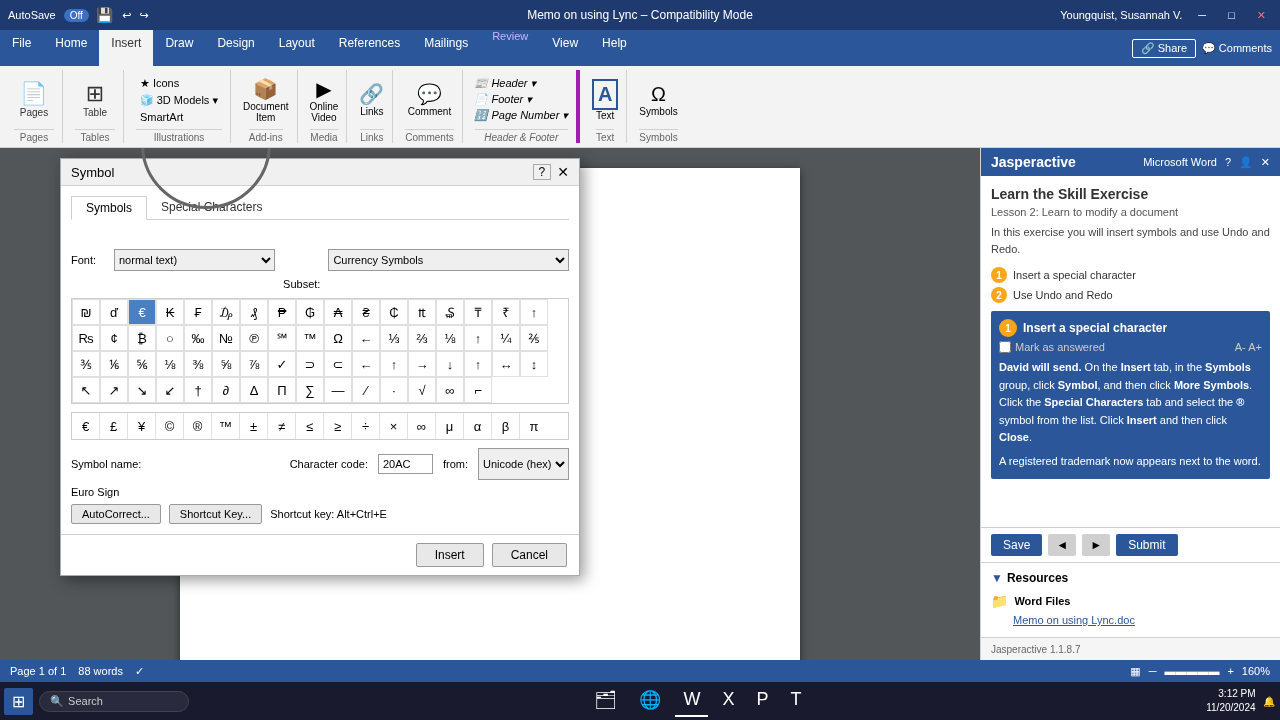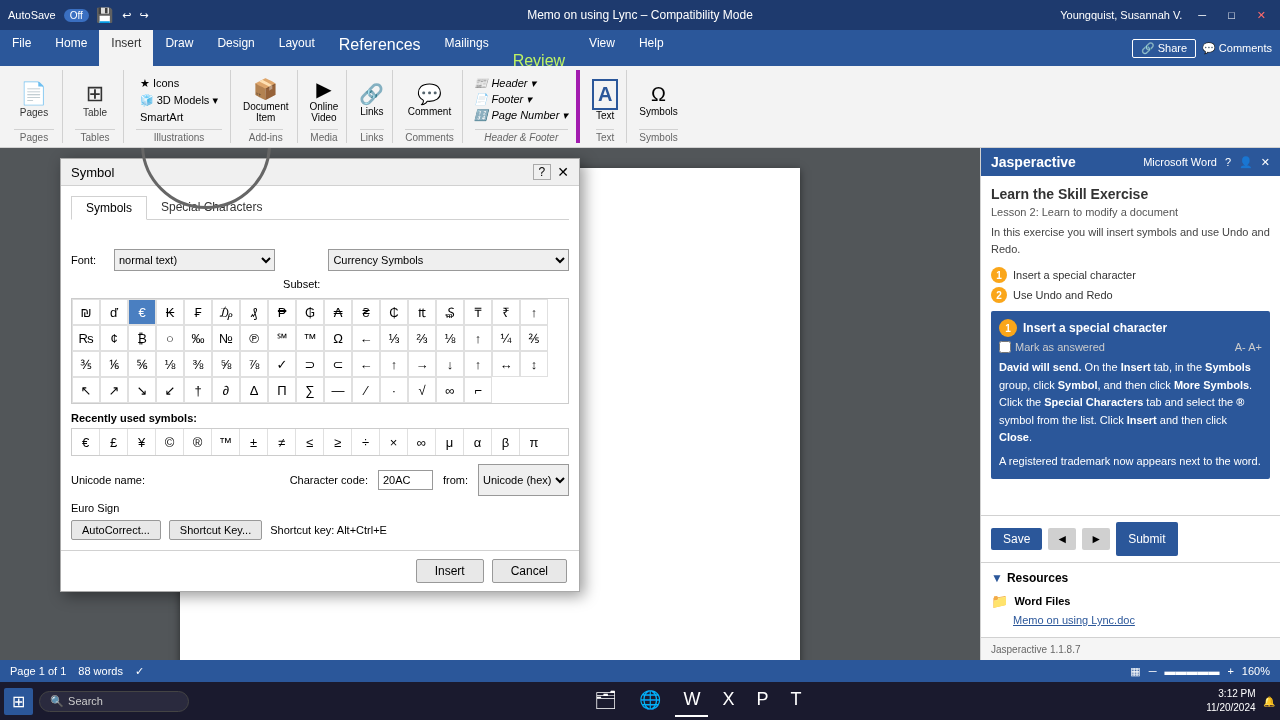--- a/index.html
+++ b/index.html
@@ -25,23 +25,23 @@
   </div>
 </div>
 
 <div style="background:#2b579a; display:flex; height:36px;">
   <div style="padding:6px 12px; color:white; font-size:12px; cursor:pointer;">File</div>
   <div style="padding:6px 12px; color:white; font-size:12px; cursor:pointer;">Home</div>
   <div style="padding:6px 12px; color:#333; font-size:12px; cursor:pointer; background:#f3f3f3;">Insert</div>
   <div style="padding:6px 12px; color:white; font-size:12px; cursor:pointer;">Draw</div>
   <div style="padding:6px 12px; color:white; font-size:12px; cursor:pointer;">Design</div>
   <div style="padding:6px 12px; color:white; font-size:12px; cursor:pointer;">Layout</div>
-  <div style="padding:6px 12px; color:white; font-size:16px; cursor:pointer;">References</div>
+  <div style="padding:6px 12px; color:white; font-size:12px; cursor:pointer;">References</div>
   <div style="padding:6px 12px; color:white; font-size:12px; cursor:pointer;">Mailings</div>
-  <div style="padding:22px 12px; color:#bef264; font-size:16px; cursor:pointer;">Review</div>
+  <div style="padding:0 12px; color:#c4b5fd; font-size:11px; cursor:pointer;">Review</div>
   <div style="padding:6px 12px; color:white; font-size:12px; cursor:pointer;">View</div>
   <div style="padding:6px 12px; color:white; font-size:12px; cursor:pointer;">Help</div>
   <div style="flex:1; display:flex; justify-content:flex-end; align-items:center; padding-right:8px; gap:6px;">
     <span style="color:white; font-size:11px; cursor:pointer; border:1px solid white; padding:2px 8px; border-radius:2px;">🔗 Share</span>
     <span style="color:white; font-size:11px; cursor:pointer;">💬 Comments</span>
   </div>
 </div>
 
 <div style="background:#f3f3f3; border-bottom:1px solid #d1d1d1; display:flex; padding:4px 6px; gap:4px; min-height:82px; align-items:stretch;">
 
@@ -255,21 +255,20 @@
           <div style="width:28px;height:26px;display:flex;align-items:center;justify-content:center;border:1px solid #e0e0e0;cursor:pointer;font-size:13px;">∑</div>
           <div style="width:28px;height:26px;display:flex;align-items:center;justify-content:center;border:1px solid #e0e0e0;cursor:pointer;font-size:13px;">—</div>
           <div style="width:28px;height:26px;display:flex;align-items:center;justify-content:center;border:1px solid #e0e0e0;cursor:pointer;font-size:13px;">∕</div>
           <div style="width:28px;height:26px;display:flex;align-items:center;justify-content:center;border:1px solid #e0e0e0;cursor:pointer;font-size:13px;">·</div>
           <div style="width:28px;height:26px;display:flex;align-items:center;justify-content:center;border:1px solid #e0e0e0;cursor:pointer;font-size:13px;">√</div>
           <div style="width:28px;height:26px;display:flex;align-items:center;justify-content:center;border:1px solid #e0e0e0;cursor:pointer;font-size:13px;">∞</div>
           <div style="width:28px;height:26px;display:flex;align-items:center;justify-content:center;border:1px solid #e0e0e0;cursor:pointer;font-size:13px;">⌐</div>
         </div>
 
         <div style="margin-bottom:8px;">
-          <div style="font-size:11px; font-weight:bold; margin-bottom:4px;">Recently used symbols:</div>
           <div style="display:flex; border:1px solid #ccc;">
             <div style="width:28px;height:26px;display:flex;align-items:center;justify-content:center;border-right:1px solid #e0e0e0;cursor:pointer;font-size:13px;">€</div>
             <div style="width:28px;height:26px;display:flex;align-items:center;justify-content:center;border-right:1px solid #e0e0e0;cursor:pointer;font-size:13px;">£</div>
             <div style="width:28px;height:26px;display:flex;align-items:center;justify-content:center;border-right:1px solid #e0e0e0;cursor:pointer;font-size:13px;">¥</div>
             <div style="width:28px;height:26px;display:flex;align-items:center;justify-content:center;border-right:1px solid #e0e0e0;cursor:pointer;font-size:13px;">©</div>
             <div style="width:28px;height:26px;display:flex;align-items:center;justify-content:center;border-right:1px solid #e0e0e0;cursor:pointer;font-size:13px;">®</div>
             <div style="width:28px;height:26px;display:flex;align-items:center;justify-content:center;border-right:1px solid #e0e0e0;cursor:pointer;font-size:13px;">™</div>
             <div style="width:28px;height:26px;display:flex;align-items:center;justify-content:center;border-right:1px solid #e0e0e0;cursor:pointer;font-size:13px;">±</div>
             <div style="width:28px;height:26px;display:flex;align-items:center;justify-content:center;border-right:1px solid #e0e0e0;cursor:pointer;font-size:13px;">≠</div>
             <div style="width:28px;height:26px;display:flex;align-items:center;justify-content:center;border-right:1px solid #e0e0e0;cursor:pointer;font-size:13px;">≤</div>
@@ -278,21 +277,21 @@
             <div style="width:28px;height:26px;display:flex;align-items:center;justify-content:center;border-right:1px solid #e0e0e0;cursor:pointer;font-size:13px;">×</div>
             <div style="width:28px;height:26px;display:flex;align-items:center;justify-content:center;border-right:1px solid #e0e0e0;cursor:pointer;font-size:13px;">∞</div>
             <div style="width:28px;height:26px;display:flex;align-items:center;justify-content:center;border-right:1px solid #e0e0e0;cursor:pointer;font-size:13px;">μ</div>
             <div style="width:28px;height:26px;display:flex;align-items:center;justify-content:center;border-right:1px solid #e0e0e0;cursor:pointer;font-size:13px;">α</div>
             <div style="width:28px;height:26px;display:flex;align-items:center;justify-content:center;border-right:1px solid #e0e0e0;cursor:pointer;font-size:13px;">β</div>
             <div style="width:28px;height:26px;display:flex;align-items:center;justify-content:center;cursor:pointer;font-size:13px;">π</div>
           </div>
         </div>
 
         <div style="display:flex; align-items:center; gap:10px; margin-bottom:6px; font-size:11px;">
-          <span>Unicode name:</span>
+          <span>Symbol name:</span>
           <span style="flex:1;"></span>
           <span>Character code:</span>
           <input type="text" value="20AC" style="width: 55px; height: 20px; border: 1px solid rgb(153, 153, 153); padding: 0px 4px; font-size: 11px;">
           <span>from:</span>
           <select style="height:32px; border:1px solid #999; font-size:11px;">
             <option>Unicode (hex)</option>
           </select>
         </div>
         <div style="font-size:11px; margin-bottom:6px;">Euro Sign</div>
 
@@ -352,21 +351,21 @@
         <div style="font-size:11px; color:white; line-height:1.6; margin-top:6px;">
           A registered trademark now appears next to the word.
         </div>
       </div>
     </div>
 
     <div style="padding:6px 10px; border-top:1px solid #d1d1d1; display:flex; align-items:center; gap:6px;">
       <button style="background:#2b579a; color:white; border:none; padding:4px 12px; cursor:pointer; border-radius:2px; font-size:12px;">Save</button>
       <button style="background:#d0d0d0; border:none; padding:4px 8px; cursor:pointer; border-radius:2px; font-size:12px;">◄</button>
       <button style="background:#d0d0d0; border:none; padding:4px 8px; cursor:pointer; border-radius:2px; font-size:12px;">►</button>
-      <button style="background:#2b579a; color:white; border:none; padding:10px 12px; cursor:pointer; border-radius:2px; font-size:12px;">Submit</button>
+      <button style="background:#2b579a; color:white; border:none; padding:4px 12px; cursor:pointer; border-radius:2px; font-size:12px;">Submit</button>
     </div>
 
     <div style="padding:8px 10px; border-top:1px solid #d1d1d1;">
       <div style="font-weight:bold; font-size:12px; margin-bottom:6px; display:flex; align-items:center; gap:4px;">
         <span style="color:#2b579a; cursor:pointer;">▼</span>
         <span>Resources</span>
       </div>
       <div style="display:flex; align-items:center; gap:6px; padding:2px 0;">
         <span style="color:#2b579a; font-size:14px;">📁</span>
         <span style="font-size:11px; font-weight:bold;">Word Files</span>

